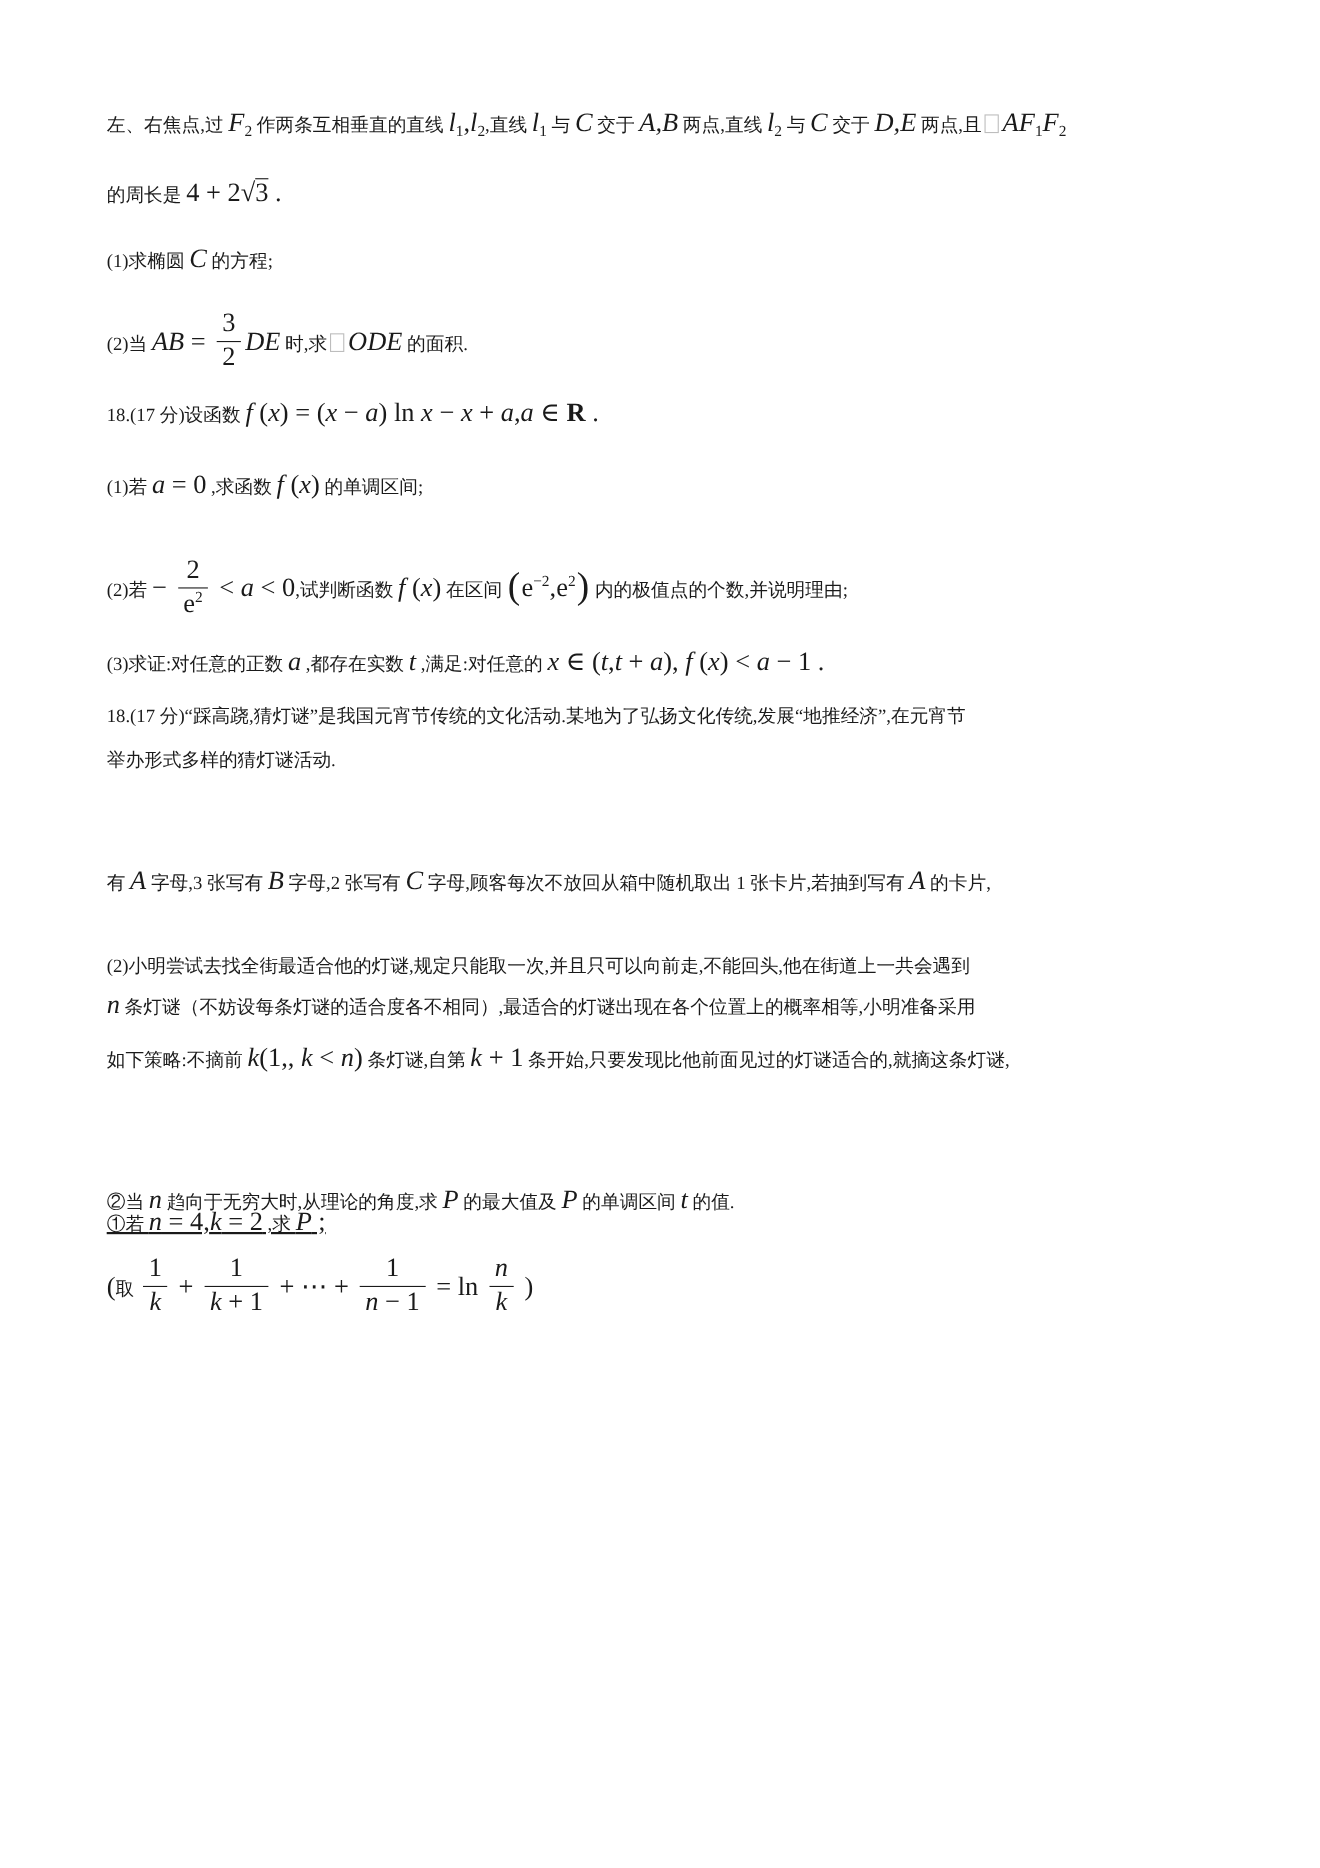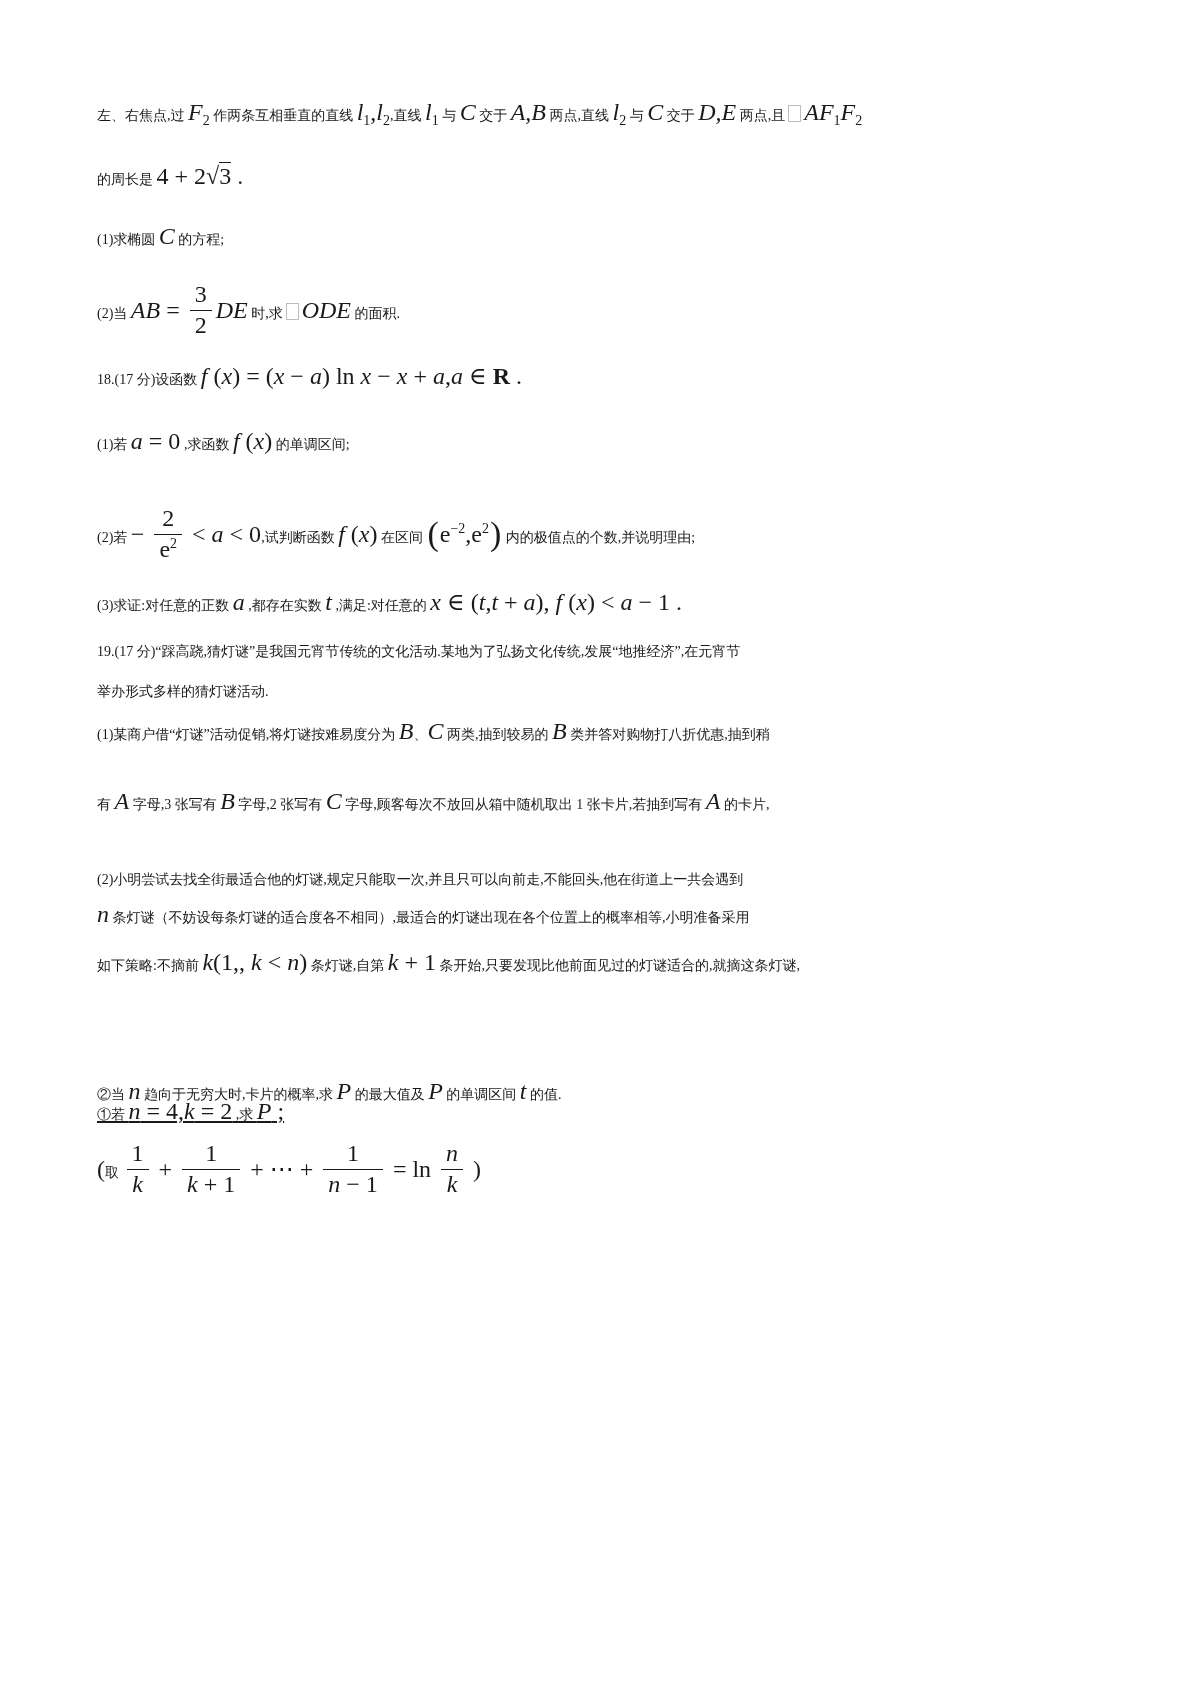--- a/index.html
+++ b/index.html
@@ -13,21 +13,21 @@
     font-family: "Liberation Serif", "DejaVu Serif", serif;
     overflow: hidden;
   }
   .line {
     position: absolute;
     left: 97px;
     white-space: nowrap;
     font-size: 21px;
     line-height: 30px;
   }
-  .s-cn  { font-size: 14px; }
+  .s-cn  { font-size: 17px; }
   .s-rm  { font-size: 24px; }
   .s-it  { font-size: 24px; font-style: italic; }
   .s-bd  { font-size: 24px; font-weight: bold; }
   .s-sub { font-size: 14px; vertical-align: -5px; }
   .s-sup { font-size: 14px; vertical-align: 9px; }
   .s-frac {
     display: inline-block;
     vertical-align: middle;
     text-align: center;
     margin: 0 4px;
@@ -62,23 +62,22 @@
 
 <div class="page">
     <div class="line" style="top: 97px;"><span class="s-cn">左、右焦点,过 </span><span class="s-it">F</span><span class="s-sub">2</span><span class="s-cn"> 作两条互相垂直的直线 </span><span class="s-it">l</span><span class="s-sub">1</span><span class="s-rm">,</span><span class="s-it">l</span><span class="s-sub">2</span><span class="s-cn">,直线 </span><span class="s-it">l</span><span class="s-sub">1</span><span class="s-cn"> 与 </span><span class="s-it">C</span><span class="s-cn"> 交于 </span><span class="s-it">A,B</span><span class="s-cn"> 两点,直线 </span><span class="s-it">l</span><span class="s-sub">2</span><span class="s-cn"> 与 </span><span class="s-it">C</span><span class="s-cn"> 交于 </span><span class="s-it">D,E</span><span class="s-cn"> 两点,且</span><span class="s-box"></span><span class="s-it">AF</span><span class="s-sub">1</span><span class="s-it">F</span><span class="s-sub">2</span></div>
     <div class="line" style="top: 161px; text-align: center;"><span class="s-cn">的周长是 </span><span class="s-rm">4 + 2</span><span class="s-sqrt"><span class="s-rad">√</span><span class="s-ric">3</span></span><span class="s-rm"> .</span></div>
     <div class="line" style="top: 221px;"><span class="s-cn">(1)求椭圆 </span><span class="s-it">C</span><span class="s-cn"> 的方程;</span></div>
     <div class="line" style="top: 284px;"><span class="s-cn">(2)当 </span><span class="s-it">AB</span><span class="s-rm"> = </span><span class="s-frac"><span class="s-num"><span class="s-rm">3</span></span><span class="s-den"><span class="s-rm">2</span></span></span><span class="s-it">DE</span><span class="s-cn"> 时,求</span><span class="s-box"></span><span class="s-it">ODE</span><span class="s-cn"> 的面积.</span></div>
     <div class="line" style="top: 361px;"><span class="s-cn">18.(17 分)设函数 </span><span class="s-it">f</span><span class="s-rm"> (</span><span class="s-it">x</span><span class="s-rm">) = (</span><span class="s-it">x</span><span class="s-rm"> − </span><span class="s-it">a</span><span class="s-rm">) ln </span><span class="s-it">x</span><span class="s-rm"> − </span><span class="s-it">x</span><span class="s-rm"> + </span><span class="s-it">a</span><span class="s-rm">,</span><span class="s-it">a</span><span class="s-rm"> ∈ </span><span class="s-bd">R</span><span class="s-rm"> .</span></div>
     <div class="line" style="top: 426px;"><span class="s-cn">(1)若 </span><span class="s-it">a</span><span class="s-rm"> = 0</span><span class="s-cn"> ,求函数 </span><span class="s-it">f</span><span class="s-rm"> (</span><span class="s-it">x</span><span class="s-rm">)</span><span class="s-cn"> 的单调区间;</span></div>
     <div class="line" style="top: 508px;"><span class="s-cn">(2)若 </span><span class="s-rm">− </span><span class="s-frac"><span class="s-num"><span class="s-rm">2</span></span><span class="s-den"><span class="s-rm">e</span><span class="s-sup">2</span></span></span><span class="s-rm"> &lt; </span><span class="s-it">a</span><span class="s-rm"> &lt; 0</span><span class="s-cn">,试判断函数 </span><span class="s-it">f</span><span class="s-rm"> (</span><span class="s-it">x</span><span class="s-rm">)</span><span class="s-cn"> 在区间 </span><span class="s-bigp">(</span><span class="s-rm">e</span><span class="s-sup">−2</span><span class="s-rm">,</span><span class="s-rm">e</span><span class="s-sup">2</span><span class="s-bigp">)</span><span class="s-cn"> 内的极值点的个数,并说明理由;</span></div>
     <div class="line" style="top: 587px;"><span class="s-cn">(3)求证:对任意的正数 </span><span class="s-it">a</span><span class="s-cn"> ,都存在实数 </span><span class="s-it">t</span><span class="s-cn"> ,满足:对任意的 </span><span class="s-it">x</span><span class="s-rm"> ∈ (</span><span class="s-it">t</span><span class="s-rm">,</span><span class="s-it">t</span><span class="s-rm"> + </span><span class="s-it">a</span><span class="s-rm">), </span><span class="s-it">f</span><span class="s-rm"> (</span><span class="s-it">x</span><span class="s-rm">) &lt; </span><span class="s-it">a</span><span class="s-rm"> − 1 .</span></div>
-    <div class="line" style="top: 634px;"><span class="s-cn">19.(17 分)“踩高跷,猜灯谜”是我国元宵节传统的文化活动.某地为了弘扬文化传统,发展“地推经济”,在元宵节</span></div>
+    <div class="line" style="top: 634px;"><span class="s-cn">18.(17 分)“踩高跷,猜灯谜”是我国元宵节传统的文化活动.某地为了弘扬文化传统,发展“地推经济”,在元宵节</span></div>
     <div class="line" style="top: 674px;"><span class="s-cn">举办形式多样的猜灯谜活动.</span></div>
-    <div class="line" style="top: 716px;"><span class="s-cn">(1)某商户借“灯谜”活动促销,将灯谜按难易度分为 </span><span class="s-it">B</span><span class="s-cn">、</span><span class="s-it">C</span><span class="s-cn"> 两类,抽到较易的 </span><span class="s-it">B</span><span class="s-cn"> 类并答对购物打八折优惠,抽到稍</span></div>
     <div class="line" style="top: 786px;"><span class="s-cn">有 </span><span class="s-it">A</span><span class="s-cn"> 字母,3 张写有 </span><span class="s-it">B</span><span class="s-cn"> 字母,2 张写有 </span><span class="s-it">C</span><span class="s-cn"> 字母,顾客每次不放回从箱中随机取出 1 张卡片,若抽到写有 </span><span class="s-it">A</span><span class="s-cn"> 的卡片,</span></div>
     <div class="line" style="top: 862px;"><span class="s-cn">(2)小明尝试去找全街最适合他的灯谜,规定只能取一次,并且只可以向前走,不能回头,他在街道上一共会遇到</span></div>
     <div class="line" style="top: 899px;"><span class="s-it">n</span><span class="s-cn"> 条灯谜（不妨设每条灯谜的适合度各不相同）,最适合的灯谜出现在各个位置上的概率相等,小明准备采用</span></div>
     <div class="line" style="top: 947px; text-align: right;"><span class="s-cn">如下策略:不摘前 </span><span class="s-it">k</span><span class="s-rm">(1,, </span><span class="s-it">k</span><span class="s-rm"> &lt; </span><span class="s-it">n</span><span class="s-rm">)</span><span class="s-cn"> 条灯谜,自第 </span><span class="s-it">k</span><span class="s-rm"> + 1</span><span class="s-cn"> 条开始,只要发现比他前面见过的灯谜适合的,就摘这条灯谜,</span></div>
     <div class="line" style="top: 1096px; text-decoration: underline;"><span class="s-cn">①若 </span><span class="s-it">n</span><span class="s-rm"> = 4,</span><span class="s-it">k</span><span class="s-rm"> = 2</span><span class="s-cn"> ,求 </span><span class="s-it">P</span><span class="s-rm"> ;</span></div>
-    <div class="line" style="top: 1076px;"><span class="s-cn">②当 </span><span class="s-it">n</span><span class="s-cn"> 趋向于无穷大时,卡片的概率,求 </span><span class="s-it">P</span><span class="s-cn"> 的最大值及 </span><span class="s-it">P</span><span class="s-cn"> 的单调区间 </span><span class="s-it">t</span><span class="s-cn"> 的值.</span></div>
+    <div class="line" style="top: 1076px;"><span class="s-cn">②当 </span><span class="s-it">n</span><span class="s-cn"> 趋向于无穷大时,从理论的角度,求 </span><span class="s-it">P</span><span class="s-cn"> 的最大值及 </span><span class="s-it">P</span><span class="s-cn"> 的单调区间 </span><span class="s-it">t</span><span class="s-cn"> 的值.</span></div>
     <div class="line" style="top: 1143px;"><span class="s-rm">(</span><span class="s-cn">取 </span><span class="s-frac"><span class="s-num"><span class="s-rm">1</span></span><span class="s-den"><span class="s-it">k</span></span></span><span class="s-rm"> + </span><span class="s-frac"><span class="s-num"><span class="s-rm">1</span></span><span class="s-den"><span class="s-it">k</span><span class="s-rm"> + 1</span></span></span><span class="s-rm"> + ⋯ + </span><span class="s-frac"><span class="s-num"><span class="s-rm">1</span></span><span class="s-den"><span class="s-it">n</span><span class="s-rm"> − 1</span></span></span><span class="s-rm"> = ln </span><span class="s-frac"><span class="s-num"><span class="s-it">n</span></span><span class="s-den"><span class="s-it">k</span></span></span><span class="s-rm"> )</span></div>
   </div>
 
 </body></html>

